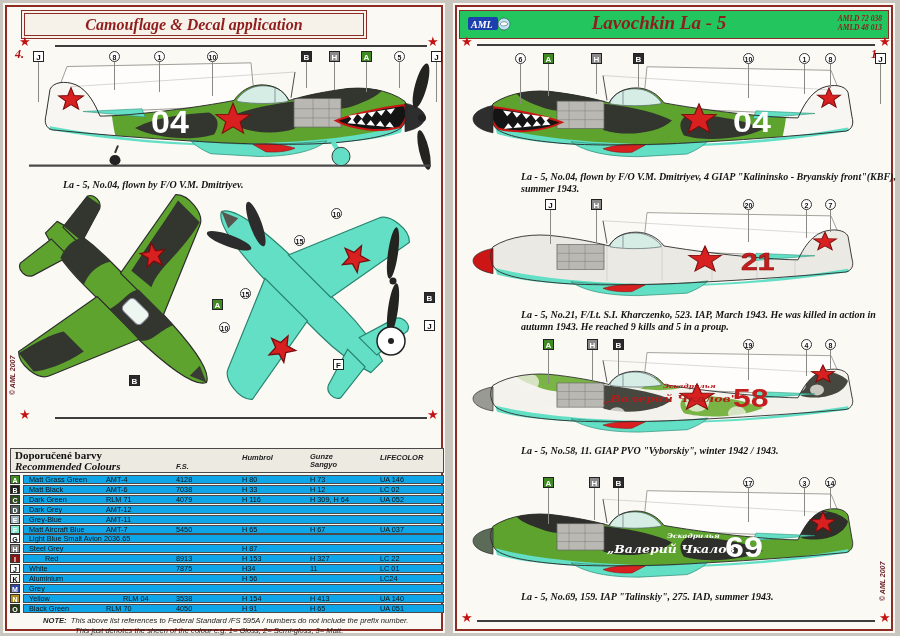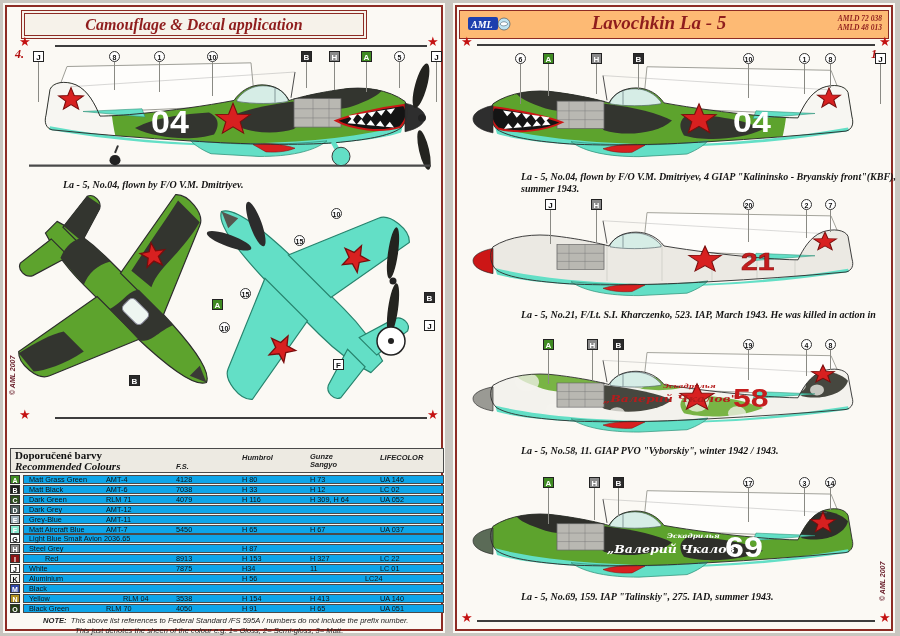--- a/index.html
+++ b/index.html
@@ -25,21 +25,21 @@
   .ctable{position:absolute;width:434px}
   .thead{position:absolute;left:0;top:-27px;width:434px;height:25px;border:1px solid #4a4a4a;background:#edeae2;box-sizing:border-box}
   .thead .cz{position:absolute;left:4px;top:0px;font-family:"Liberation Serif",serif;font-weight:bold;font-size:11px;color:#111}
   .thead .en{position:absolute;left:4px;top:11px;font-family:"Liberation Serif",serif;font-weight:bold;font-style:italic;font-size:11px;color:#111}
   .thead .colh{position:absolute;font-size:7.5px;font-weight:bold;font-style:italic;color:#222}
   .trow{position:absolute;left:0;width:434px;height:9px}
   .tletter{position:absolute;left:0;top:0;width:10px;height:9px;font-size:7px;font-weight:bold;text-align:center;line-height:9px;border:1px solid #333;box-sizing:border-box}
   .tbox{position:absolute;left:13px;right:0;top:0;height:9px;border:1px solid #4a4a4a;background:#0ea5e9;box-sizing:border-box}
   .tc{position:absolute;top:0;font-size:7.3px;line-height:7.8px;color:#111;white-space:nowrap}
   .note{position:absolute;font-size:7.6px;font-style:italic;color:#222;line-height:9.5px}
-  .hbox{position:absolute;border:1.5px solid #8d2b24;background:#fdba74}
+  .hbox{position:absolute;border:1.5px solid #8d2b24;background:#22c55e}
   .codes{position:absolute;right:6px;top:3px;text-align:left;font-size:7.5px;font-weight:bold;font-style:italic;color:#8f1d1d;line-height:9px;font-family:"Liberation Serif",serif}
   .logo{position:absolute;left:8px;top:4px;width:46px;height:18px}
 </style>
 </head>
 <body>
 
 <div class="canvas">
 
   <div class="page left">
     <div class="frame"></div>
@@ -324,27 +324,27 @@
       </span>
           </div>
           <div class="trow" style="top:99.0px">
       <span class="tletter" style="background:#f4f4f2;color:#111">K</span>
       <span class="tbox">
         <span class="tc" style="left:5px">Aluminium</span>
         <span class="tc" style="left:82px"></span>
         <span class="tc" style="left:152px"></span>
         <span class="tc" style="left:218px">H 56</span>
         <span class="tc" style="left:286px"></span>
-        <span class="tc" style="left:341px">LC24</span>
+        <span class="tc" style="left:356px">LC24</span>
       </span>
           </div>
           <div class="trow" style="top:108.9px">
       <span class="tletter" style="background:#3148a8;color:#fff">M</span>
       <span class="tbox">
-        <span class="tc" style="left:5px">Black</span>
+        <span class="tc" style="left:5px">Grey</span>
         <span class="tc" style="left:82px"></span>
         <span class="tc" style="left:152px"></span>
         <span class="tc" style="left:218px"></span>
         <span class="tc" style="left:286px"></span>
         <span class="tc" style="left:356px"></span>
       </span>
           </div>
           <div class="trow" style="top:118.8px">
       <span class="tletter" style="background:#b08f1f;color:#fff">N</span>
       <span class="tbox">
@@ -521,20 +521,21 @@
               <line x1="146" y1="12" x2="370" y2="28" stroke="#999" stroke-width="0.4"></line>
               <path d="M36,46 C23,49 16,55 16,61 C16,68 23,74 36,77 Z" fill="#cc1616" stroke="#222" stroke-width="0.7"></path>
               <path d="M36,44 C52,31 78,27 100,31 C126,35 143,40 152,43 C157,32 167,26 179,26 C191,26 201,33 207,43 C236,49 270,54 298,57 C317,59 331,60 341,60 C346,47 353,32 365,26 C376,21 388,23 391,31 L395,59 C397,67 395,73 389,75 C344,80 298,84 252,87 C196,91 140,92 106,89 C76,86 52,82 40,73 C33,66 32,52 36,44 Z" fill="none" stroke="#2c2c2c" stroke-width="1"></path>
             </g>
             <polygon points="248.0,43.0 252.2,54.2 264.2,54.7 254.8,62.2 258.0,73.8 248.0,67.1 238.0,73.8 241.2,62.2 231.8,54.7 243.8,54.2" fill="#d82020" stroke="#7a0d0d" stroke-width="1.1"></polygon>
             <polygon points="368.0,26.0 371.0,33.9 379.4,34.3 372.8,39.6 375.1,47.7 368.0,43.0 360.9,47.7 363.2,39.6 356.6,34.3 365.0,33.9" fill="#d82020" stroke="#7a0d0d" stroke-width="1.1"></polygon>
             <text x="284" y="73" font-family="Liberation Sans, sans-serif" font-weight="bold" font-size="30" fill="#c41d1d" stroke="#8a1111" stroke-width="0.7">21</text>
           </svg></div>
       <div class="caption" style="left:64px;top:110px">
         <div>La - 5, No.21, F/Lt. S.I. Kharczenko, 523. IAP, March 1943. He was killed in action in</div>
+        <div>autumn 1943. He reached  9 kills and 5 in a proup.</div>
       </div>
     </div>
 
     <div class="rp" id="rp2" style="top:336px">
       <div class="callouts" id="co-r2">
           <div class="co" style="left:86px;background:#3f8b22;color:#fff">A</div>
           <div class="leader" style="left:91px;height:34px"></div>
           <div class="co" style="left:130px;background:#8a8a8a;color:#fff">H</div>
           <div class="leader" style="left:135px;height:30px"></div>
           <div class="co" style="left:156px;background:#2a2a2a;color:#fff">B</div>

